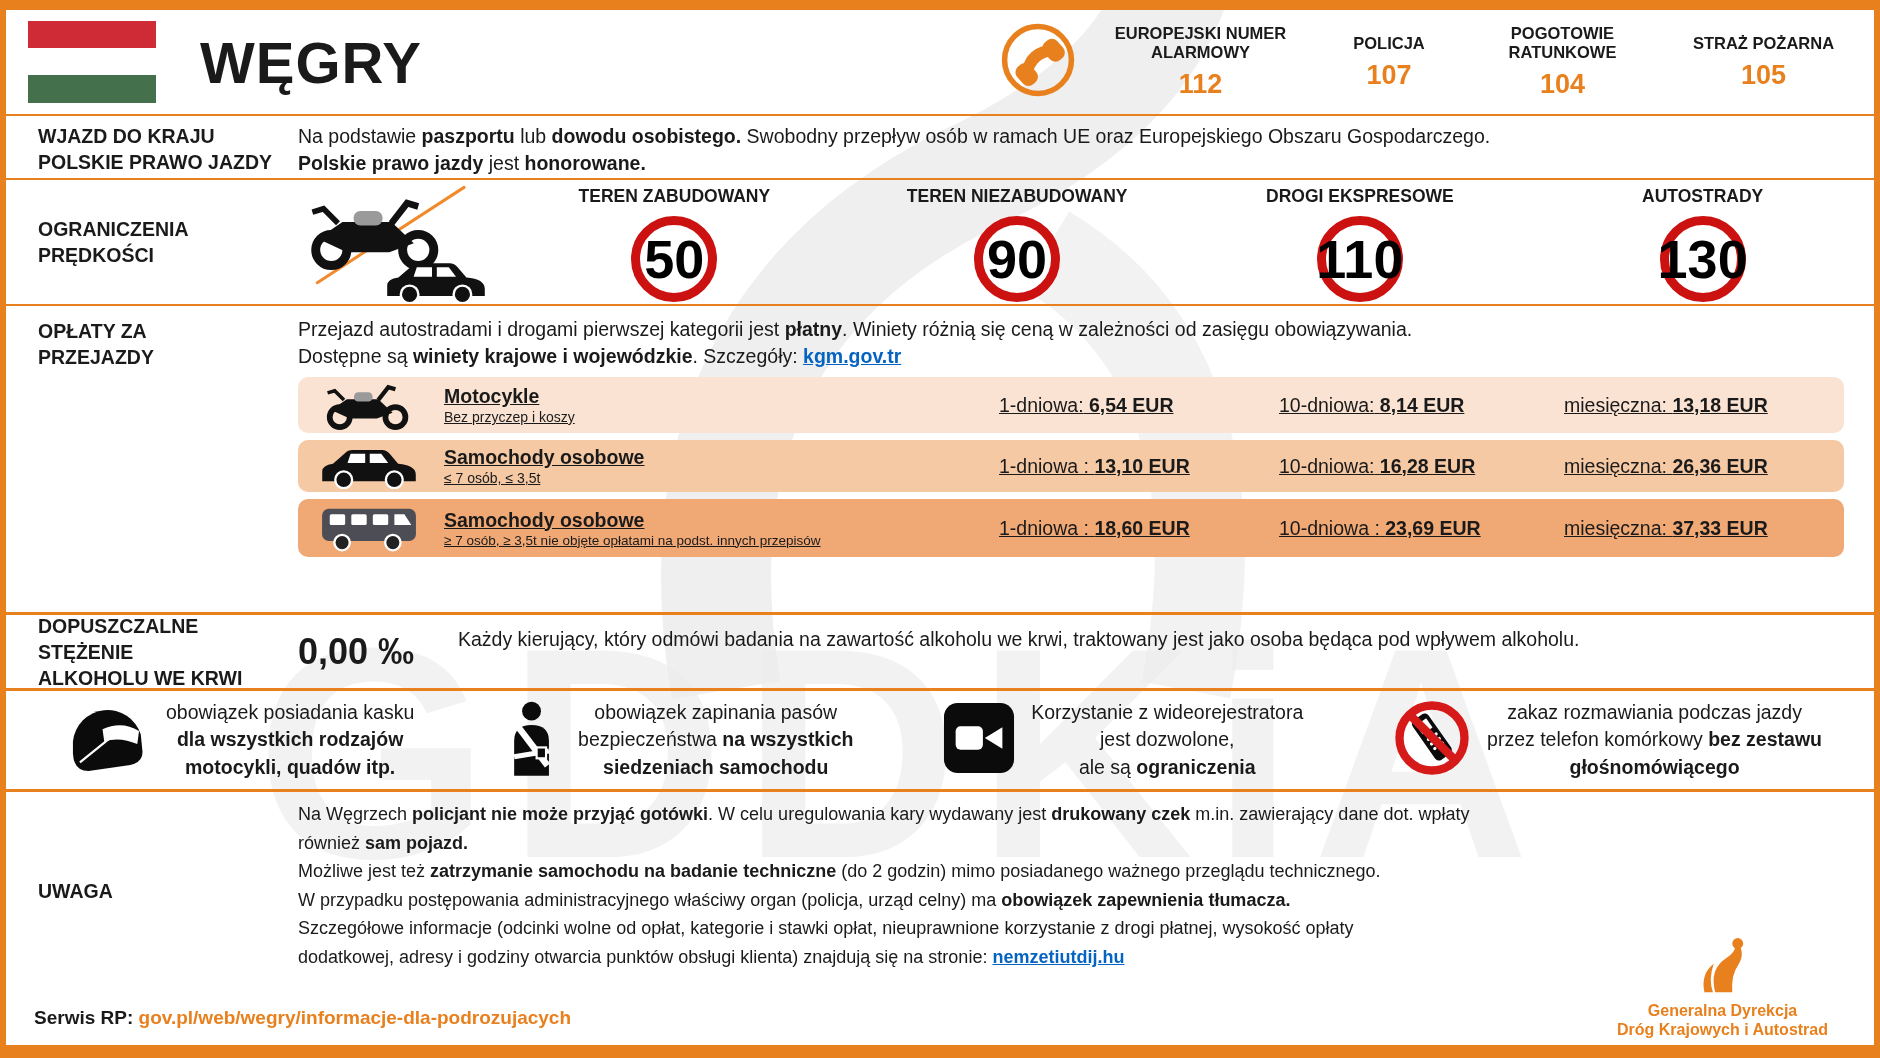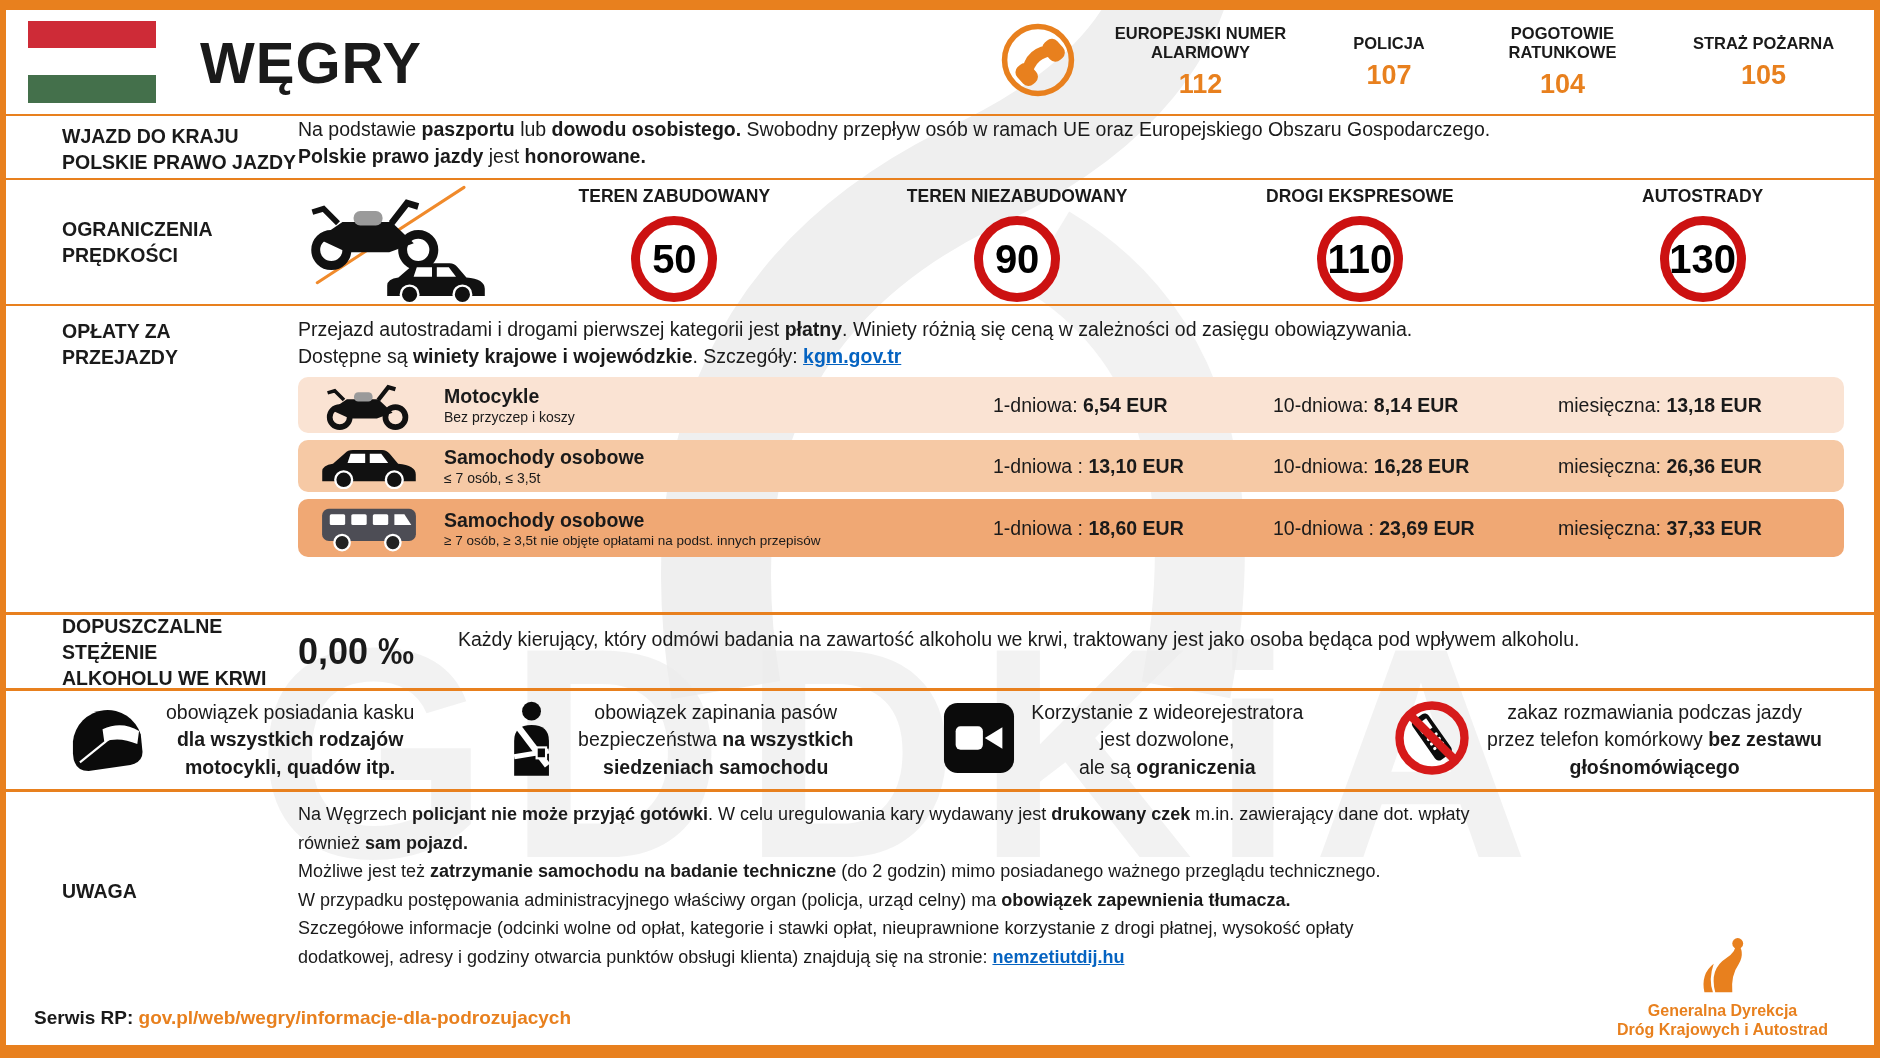--- a/index.html
+++ b/index.html
@@ -8,61 +8,61 @@
   .page {
     position:relative; width:1880px; height:1058px; overflow:hidden; background:#fff;
     border:6px solid #E8801E; border-top-width:10px; border-bottom-width:13px;
   }
   
   .watermark { position:absolute; inset:0; z-index:0; pointer-events:none; }
   .wm-text { position:absolute; left:250px; top:570px; font-size:300px; font-weight:bold;
              color:#ededed; letter-spacing:18px; opacity:.7; }
   
   .sec { position:relative; z-index:1; display:flex; border-top:2px solid #E8801E; }
-  .label-col { width:292px; padding-left:56px; font-weight:bold; font-size:19.5px;
+  .label-col { width:292px; padding-left:32px; font-weight:bold; font-size:19.5px;
                line-height:26px; white-space:pre-line; flex-shrink:0; }
   .link { color:#0563C1; text-decoration:underline; cursor:pointer; }
   .olink { color:#E8801E; cursor:pointer; }
   
   .header { height:104px; display:flex; align-items:center; border-top:none; position:relative; z-index:1; }
   .flag { width:128px; height:82px; margin-left:22px; flex-shrink:0; }
   .flag .r { height:27px; background:#CE2B37; }
   .flag .w { height:27px; background:#fff; }
   .flag .g { height:28px; background:#44704B; }
   .title { font-size:58px; font-weight:bold; margin-left:44px; letter-spacing:1px; }
   .emg { margin-left:auto; display:flex; align-items:center; gap:26px; margin-right:18px; }
   .emg-col { text-align:center; }
   .emg-col .lbl { font-weight:bold; font-size:16.5px; line-height:19px; white-space:pre-line; }
   .emg-col .num { font-weight:bold; font-size:27px; color:#E8801E; margin-top:7px; }
   .w195{width:195px}.w130{width:130px}.w165{width:165px}.w185{width:185px}
   
   .entry { height:64px; }
   .entry .label-col { padding-top:7px; }
-  .entry-text { font-size:19.5px; line-height:27px; white-space:nowrap; }
+  .entry-text { padding-top:7px; font-size:19.5px; line-height:27px; white-space:nowrap; }
   
   .speed { height:126px; }
   .speed .label-col { display:flex; align-items:center; }
   .vehicles { position:relative; width:205px; height:112px; margin-top:10px; flex-shrink:0; }
   .veh-moto { position:absolute; left:6px; top:2px; }
   .veh-car  { position:absolute; left:86px; top:66px; }
   .diag { position:absolute; left:18px; top:92px; width:178px; height:3px; background:#F08A2B;
           transform:rotate(-33deg); transform-origin:left center; border-radius:2px; }
   .speed-cols { flex:1; display:flex; }
   .speed-col { flex:1; display:flex; flex-direction:column; align-items:center; padding-top:6px; }
   .speed-col .hdr { font-weight:bold; font-size:17.5px; }
   .sign { width:86px; height:86px; margin-top:9px; border-radius:50%; background:#fff;
           border:9px solid #CC1111; display:flex; align-items:center; justify-content:center;
-          font-size:40px; font-weight:bold; color:#000; }
+          font-size:54px; font-weight:bold; color:#000; }
   
   .tolls { height:308px; }
   .tolls .label-col { padding-top:12px; }
   .tolls-content { flex:1; padding-top:10px; padding-right:30px; }
   .tolls-intro { font-size:19.5px; line-height:27px; white-space:nowrap; }
   .toll-row { display:flex; align-items:center; border-radius:10px; margin-top:7px;
-              padding:3px 24px 3px 10px; min-height:50px; }
+              padding:3px 18px 3px 10px; min-height:50px;text-decoration:underline; }
   .toll-row.r0 { background:#FAE3D3; }
   .toll-row.r1 { background:#F6C9A5; }
   .toll-row.r2 { background:#F0A874; min-height:58px; }
   .toll-icon { width:122px; display:flex; justify-content:center; flex-shrink:0; }
   .toll-name { flex:1; padding-left:14px; }
   .toll-name .nm { font-weight:bold; font-size:19.5px; }
   .toll-name .sub { font-size:14px; margin-top:1px; }
   .price { white-space:nowrap; font-size:19.5px; }
   .price b { font-weight:bold; }
   .p1{width:280px}.p2{width:285px}.p3{width:262px}

